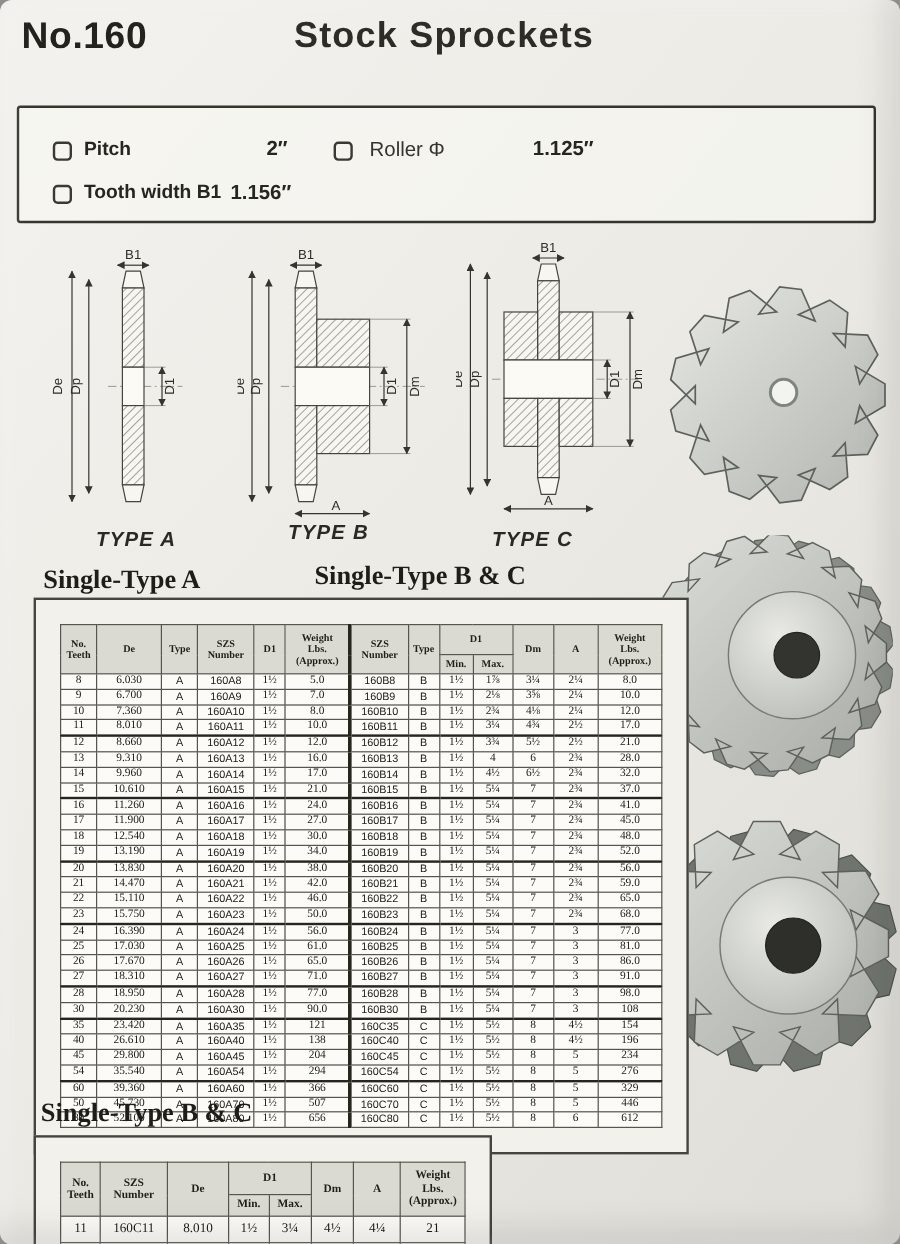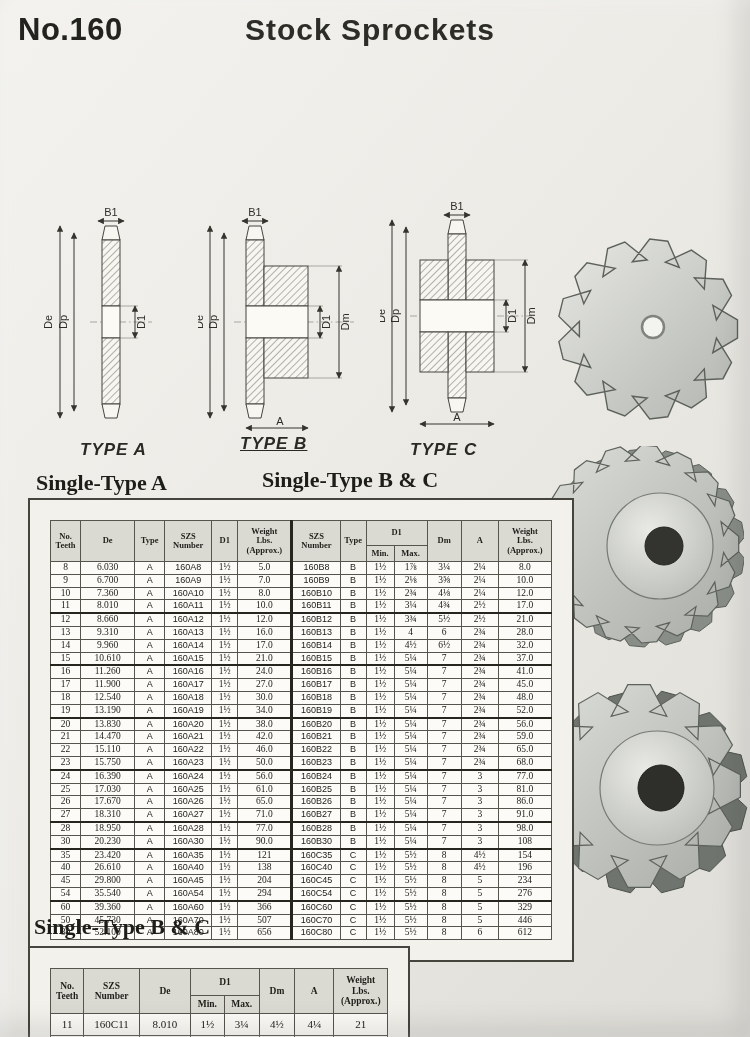--- a/index.html
+++ b/index.html
@@ -1,18 +1,18 @@
 <!DOCTYPE html>
 <html><head>
 <meta charset="utf-8">
 <style>
   html,body{margin:0;padding:0;background:#8f8e8a;}
   .page{position:relative;width:750px;height:1037px;margin:0 auto;overflow:hidden;
         background:linear-gradient(130deg,#f3f2ee 0%,#ecebe6 45%,#deddd8 100%);
-        font-family:"Liberation Sans",sans-serif;color:#24241f;}
+        font-family:"Liberation Sans",sans-serif;color:#24241f;border-radius:10px;}
   .page::after{content:"";position:absolute;inset:0;pointer-events:none;
         box-shadow:inset -10px -12px 28px rgba(0,0,0,.10), inset 6px 4px 16px rgba(255,255,255,.45);}
   .catalog-no{position:absolute;left:18px;top:12px;font-size:31px;font-weight:700;color:#23231d;letter-spacing:.5px;}
   .title{position:absolute;left:130px;top:13px;width:480px;text-align:center;
          font-size:30px;font-weight:700;color:#2d2d27;letter-spacing:1px;}
   
   .spec-box{position:absolute;left:14px;top:88px;width:712px;height:94px;
             border:2px solid #35352e;border-radius:3px;background:rgba(250,249,244,.55);}
   .bullet{position:absolute;width:12px;height:12px;border:2px solid #3a3a33;border-radius:4px;}
   .spec-label{position:absolute;font-size:16px;font-weight:700;color:#26261f;}
@@ -72,20 +72,31 @@
       <radialGradient id="hub1" cx="0.4" cy="0.35" r="0.9">
         <stop offset="0" stop-color="#e9eae6"></stop>
           <stop offset="1" stop-color="#b0b3ae"></stop>
       </radialGradient>
     </defs>
   </svg>
 
   <div class="catalog-no">No.160</div>
   <div class="title">Stock Sprockets</div>
 
+  <div class="spec-box">
+    <span class="bullet" style="left:28px;top:28px;"></span>
+    <span class="spec-label" style="left:54px;top:26px;">Pitch</span>
+    <span class="spec-value" style="left:206px;top:24px;">2″</span>
+    <span class="bullet" style="left:262px;top:28px;"></span>
+    <span class="spec-label light" style="left:292px;top:25px;">Roller Φ</span>
+    <span class="spec-value" style="left:428px;top:24px;">1.125″</span>
+    <span class="bullet" style="left:28px;top:64px;"></span>
+    <span class="spec-label" style="left:54px;top:62px;">Tooth width B1</span>
+    <span class="spec-value" style="left:176px;top:61px;">1.156″</span>
+  </div>
 
   <svg class="diagram" style="left:40px;top:206px;" width="150" height="232" viewBox="0 0 150 232">
     <text class="dim" x="71" y="10" text-anchor="middle">B1</text>
     <line x1="58" y1="15" x2="84" y2="15" stroke="#35352e" stroke-width="1" marker-start="url(#arr)" marker-end="url(#arr)"></line>
     <line x1="50" y1="116" x2="112" y2="116" stroke="#8a8a82" stroke-width="0.7" stroke-dasharray="7 3 1.5 3"></line>
     <polygon points="65,20 77,20 80,34 62,34" fill="#f7f6f1" stroke="#45453e" stroke-width="1"></polygon>
     <rect x="62" y="34" width="18" height="66" fill="url(#hatch)" stroke="#45453e" stroke-width="1"></rect>
     <rect x="62" y="100" width="18" height="32" fill="#fbfaf5" stroke="#45453e" stroke-width="1"></rect>
     <rect x="62" y="132" width="18" height="66" fill="url(#hatch)" stroke="#45453e" stroke-width="1"></rect>
     <polygon points="62,198 80,198 77,212 65,212" fill="#f7f6f1" stroke="#45453e" stroke-width="1"></polygon>
@@ -119,21 +130,21 @@
     <line x1="110" y1="132" x2="125" y2="132" stroke="#8a8a82" stroke-width="0.7"></line>
     <line x1="122" y1="100" x2="122" y2="132" stroke="#35352e" stroke-width="1" marker-start="url(#arr)" marker-end="url(#arr)"></line>
     <text class="dim" x="132" y="116" text-anchor="middle" transform="rotate(-90 132 116)">D1</text>
     <line x1="110" y1="60" x2="144" y2="60" stroke="#8a8a82" stroke-width="0.7"></line>
     <line x1="110" y1="172" x2="144" y2="172" stroke="#8a8a82" stroke-width="0.7"></line>
     <line x1="141" y1="60" x2="141" y2="172" stroke="#35352e" stroke-width="1" marker-start="url(#arr)" marker-end="url(#arr)"></line>
     <text class="dim" x="151" y="116" text-anchor="middle" transform="rotate(-90 151 116)">Dm</text>
     <line x1="48" y1="222" x2="110" y2="222" stroke="#35352e" stroke-width="1" marker-start="url(#arr)" marker-end="url(#arr)"></line>
     <text class="dim" x="82" y="219" text-anchor="middle">A</text>
   </svg>
-  <div class="type-label" style="left:240px;top:434px;text-decoration:underline;">TYPE B</div>
+  <div class="type-label" style="left:240px;top:434px;">TYPE B</div>
 
   <svg class="diagram" style="left:380px;top:200px;" width="160" height="240" viewBox="0 0 160 240">
     <text class="dim" x="77" y="10" text-anchor="middle">B1</text>
     <line x1="64" y1="15" x2="90" y2="15" stroke="#35352e" stroke-width="1" marker-start="url(#arr)" marker-end="url(#arr)"></line>
     <line x1="30" y1="116" x2="152" y2="116" stroke="#8a8a82" stroke-width="0.7" stroke-dasharray="7 3 1.5 3"></line>
     <polygon points="71,20 83,20 86,34 68,34" fill="#f7f6f1" stroke="#45453e" stroke-width="1"></polygon>
     <rect x="68" y="34" width="18" height="66" fill="url(#hatch)" stroke="#45453e" stroke-width="1"></rect>
     <rect x="40" y="60" width="28" height="40" fill="url(#hatch)" stroke="#45453e" stroke-width="1"></rect>
     <rect x="86" y="60" width="28" height="40" fill="url(#hatch)" stroke="#45453e" stroke-width="1"></rect>
     <rect x="40" y="100" width="74" height="32" fill="#fbfaf5" stroke="#45453e" stroke-width="1"></rect>

